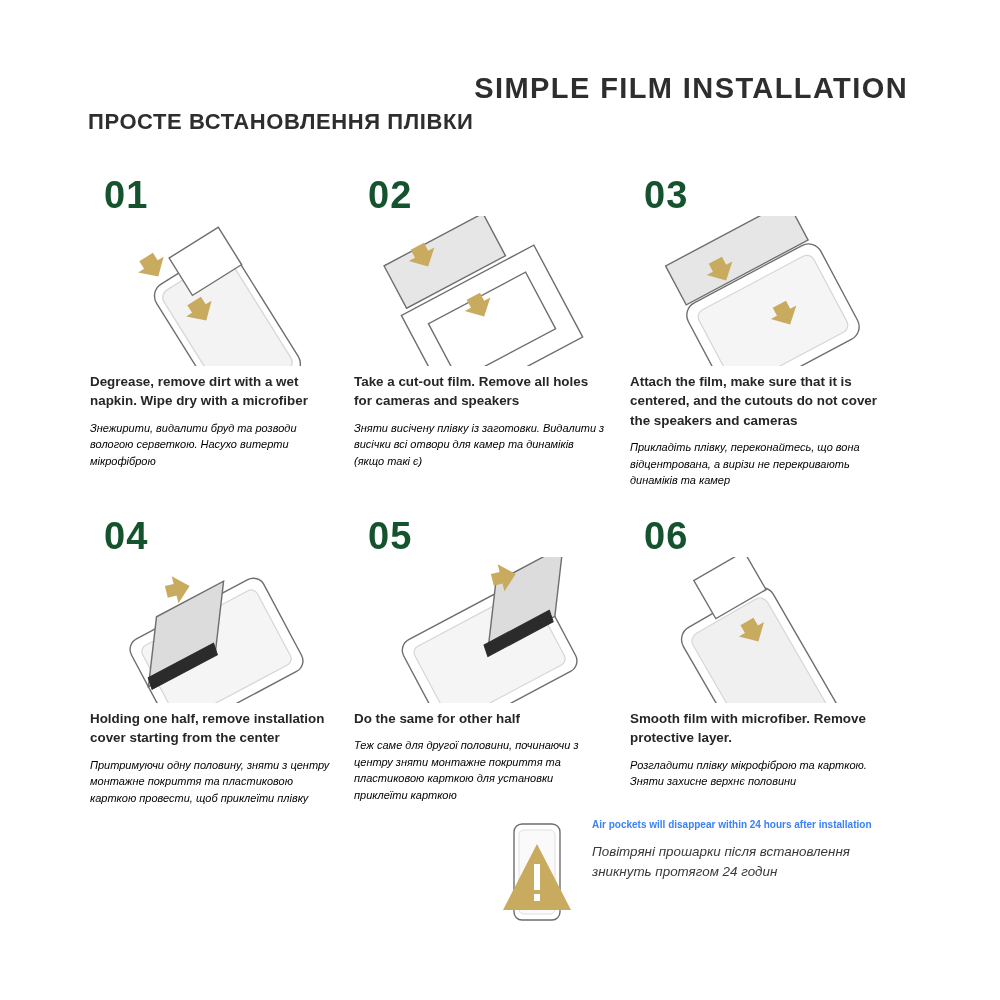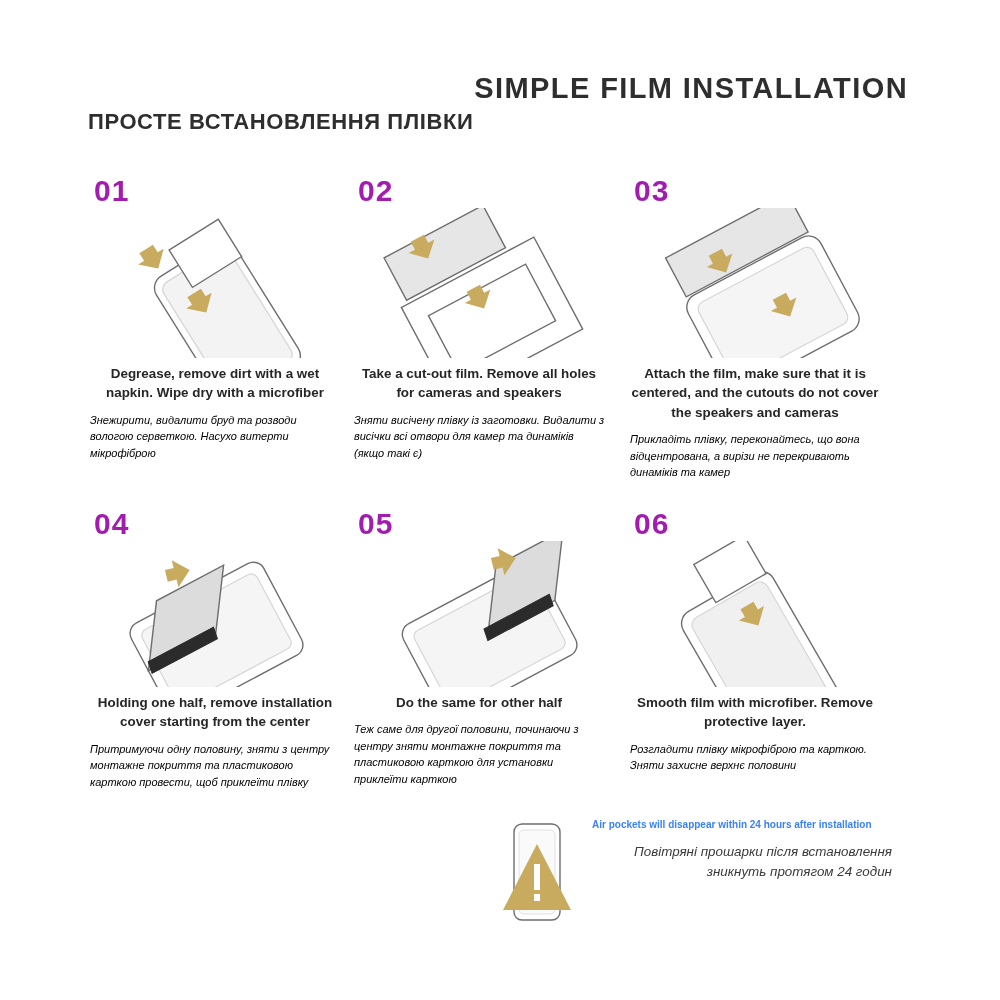--- a/index.html
+++ b/index.html
@@ -55,45 +55,44 @@
     display: grid;
     grid-template-columns: 264px 276px 284px;
     grid-template-rows: auto auto;
     row-gap: 28px;
   }
   .step {
     position: relative;
     width: 262px;
   }
   .step-num {
-    font-size: 30px;
-    font-weight: bold;
-    color: #a21caf;
+    font-size: 38px;
+    font-weight: bold;
+    color: #14532d;
     letter-spacing: 1px;
     line-height: 1;
-    margin: 0 0 0 6px;
+    margin: 0 0 0 16px;
   }
   .art {
     height: 150px;
     position: relative;
     margin-top: 2px;
   }
   .art svg {
     position: absolute;
     left: 0;
     top: 0;
   }
   .txt-en {
     font-size: 13.4px;
     font-weight: bold;
     line-height: 1.45;
     color: #262626;
     margin: 6px 0 0 2px;
     width: 250px;
-    text-align: center;
   }
   .txt-uk {
     font-size: 11px;
     font-style: italic;
     line-height: 1.5;
     color: #000000;
     margin: 9px 0 0 2px;
     width: 252px;
   }
 
@@ -125,21 +124,20 @@
     margin: 0 0 0 0;
     width: 300px;
   }
   .foot-uk {
     font-size: 13.4px;
     font-style: italic;
     line-height: 1.5;
     color: #3a3a3a;
     margin: 9px 0 0 0;
     width: 300px;
-    text-align: right;
   }
 </style>
 </head>
 <body>
 
 <div class="page">
 
   <div class="header">
     <h1 class="title-en">SIMPLE FILM INSTALLATION</h1>
     <h2 class="title-uk">ПРОСТЕ ВСТАНОВЛЕННЯ ПЛІВКИ</h2>

